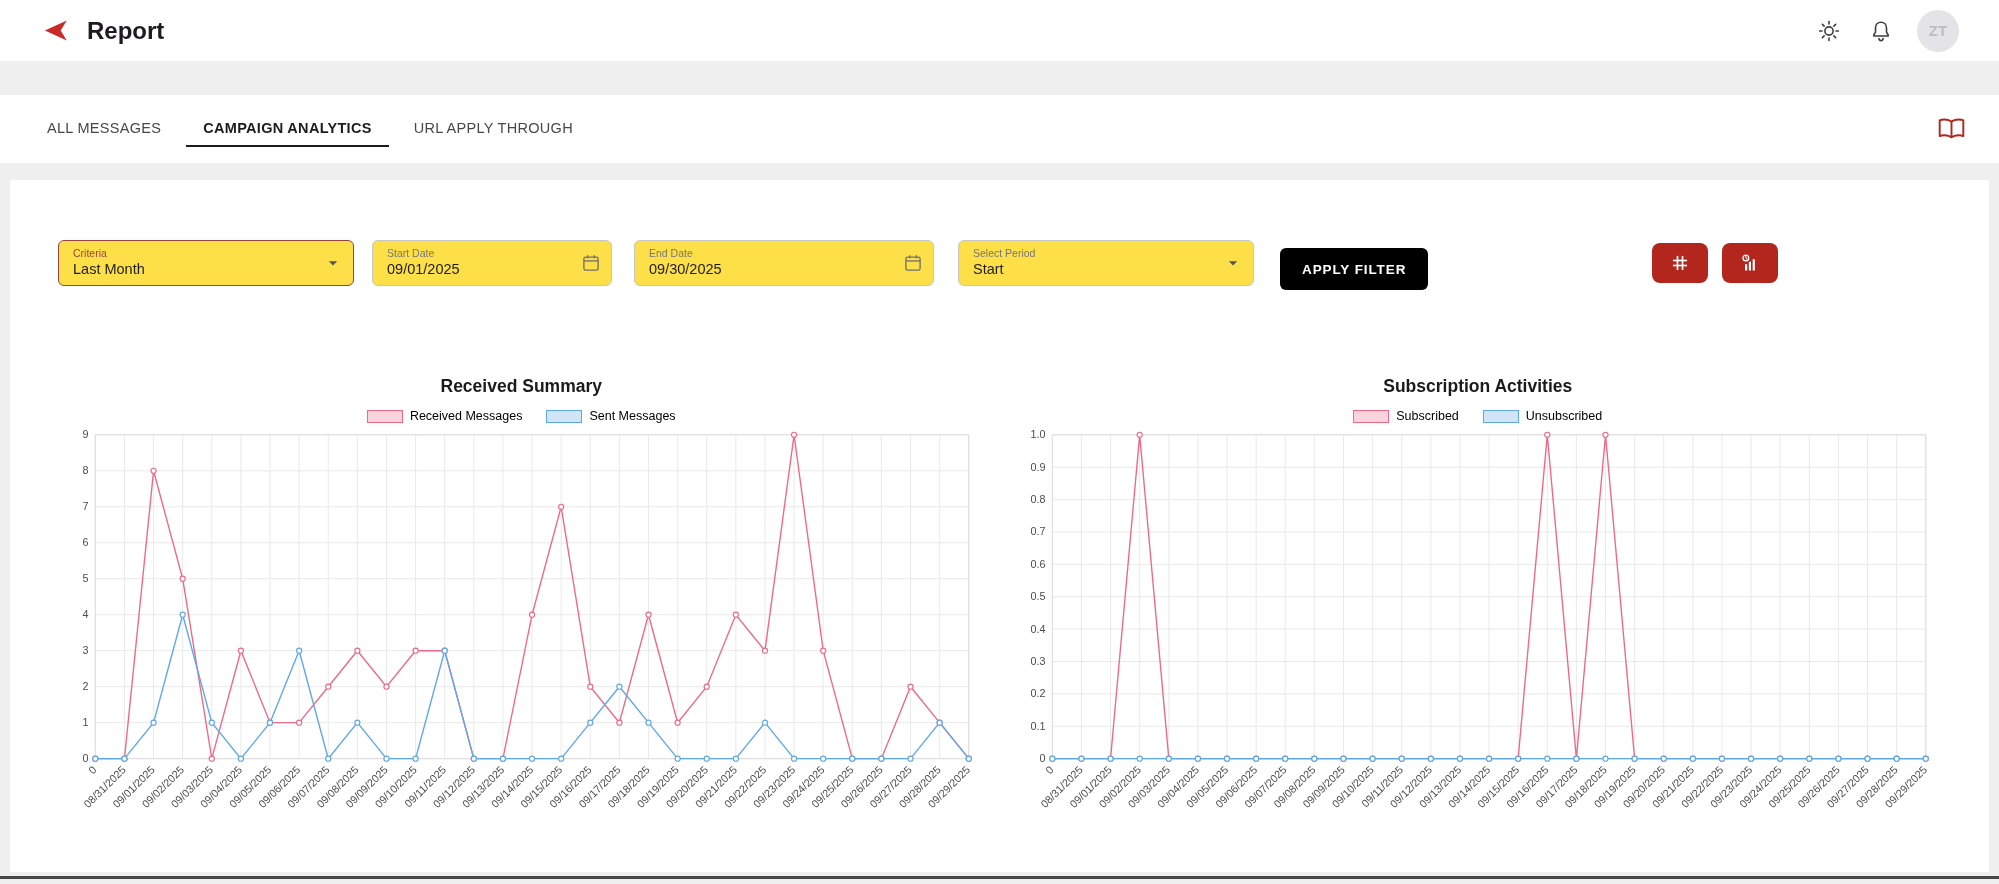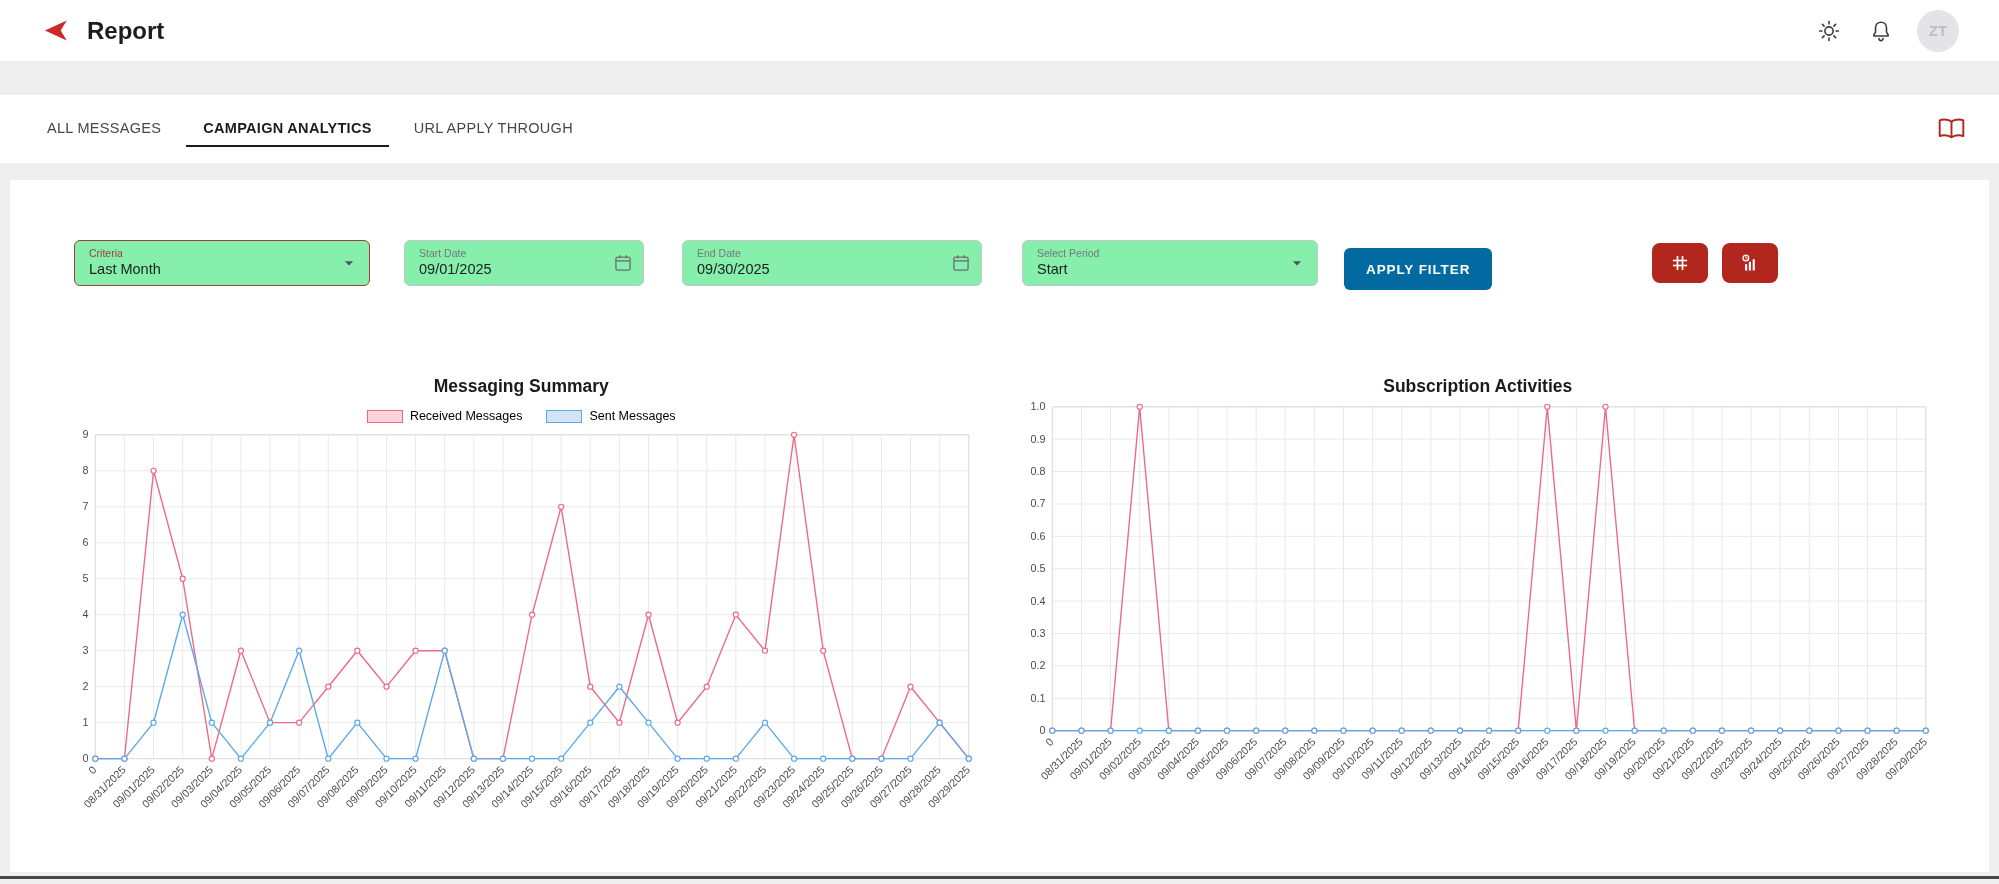--- a/index.html
+++ b/index.html
@@ -48,35 +48,35 @@
   
   .main-card {
     background:#fff; margin:17px 10px 0; height:692px;
     padding:56px 48px 0;
   }
 
   
   .filter-row { display:flex; align-items:center; }
   .field {
     position:relative; height:46px; border:1px solid #c6c6c6; border-radius:6px;
-    padding:5px 40px 5px 14px; background:#86efac; cursor:pointer;
-    display:flex; flex-direction:column; justify-content:center; flex:none;margin-left:16px;
+    padding:5px 40px 5px 14px; background:#fde047; cursor:pointer;
+    display:flex; flex-direction:column; justify-content:center; flex:none;
   }
   .field .flabel { font-size:10.5px; color:#77757a; line-height:1.2; }
   .field .fvalue { font-size:14.5px; color:#1d1d1f; line-height:1.3; }
   .field .ficon { position:absolute; right:10px; top:50%; transform:translateY(-50%); display:flex; }
   .f-criteria { width:296px; border-color:#9c423c; margin-right:18px; }
   .f-criteria .flabel { color:#9c423c; }
   .f-start { width:240px; margin-right:22px; }
   .f-end   { width:300px; margin-right:24px; }
   .f-period{ width:296px; margin-right:26px; }
 
   .apply-btn {
     height:42px; padding:0 22px; border:none; border-radius:6px;
-    background:#0369a1; color:#fff; font-family:inherit;
+    background:#000000; color:#fff; font-family:inherit;
     font-size:13.5px; font-weight:700; letter-spacing:0.9px; cursor:pointer;margin-top:12px;
   }
   .view-btns { margin-left:auto; margin-right:163px; display:flex; gap:14px; }
   .view-btn {
     width:56px; height:40px; border:none; border-radius:8px;
     background:#b3261e; display:flex; align-items:center; justify-content:center; cursor:pointer;
   }
 
   
   .charts-row { display:flex; gap:34px; margin-top:86px; padding:0 2px; }
@@ -205,21 +205,21 @@
           <rect x="6" y="13.5" width="2.6" height="7.5"></rect>
           <rect x="10.6" y="10.5" width="2.6" height="10.5"></rect>
           <rect x="15.2" y="7.5" width="2.6" height="13.5"></rect>
         </svg>
       </button>
     </div>
   </div>
 
   <div class="charts-row">
     <section class="chart-block">
-      <div class="chart-title">Messaging Summary</div>
+      <div class="chart-title">Received Summary</div>
       <div class="chart-legend">
           <span class="legend-item">
             <span class="swatch" style="background: rgb(250, 211, 221); border-color: rgb(236, 106, 136);"></span>
             <span>Received Messages</span>
           </span>
           <span class="legend-item">
             <span class="swatch" style="background: rgb(210, 229, 248); border-color: rgb(95, 168, 232);"></span>
             <span>Sent Messages</span>
           </span>
         </div>
@@ -368,20 +368,30 @@
           <circle cx="777.6666666666667" cy="340" r="2.6" fill="#ffffff" stroke="#5fa8e8" stroke-width="1.2"></circle>
           <circle cx="807.3333333333334" cy="340" r="2.6" fill="#ffffff" stroke="#5fa8e8" stroke-width="1.2"></circle>
           <circle cx="837" cy="340" r="2.6" fill="#ffffff" stroke="#5fa8e8" stroke-width="1.2"></circle>
           <circle cx="866.6666666666667" cy="340" r="2.6" fill="#ffffff" stroke="#5fa8e8" stroke-width="1.2"></circle>
           <circle cx="896.3333333333334" cy="303.3333333333333" r="2.6" fill="#ffffff" stroke="#5fa8e8" stroke-width="1.2"></circle>
           <circle cx="926" cy="340" r="2.6" fill="#ffffff" stroke="#5fa8e8" stroke-width="1.2"></circle>
         </svg>
     </section>
     <section class="chart-block">
       <div class="chart-title">Subscription Activities</div>
+      <div class="chart-legend">
+          <span class="legend-item">
+            <span class="swatch" style="background: rgb(250, 211, 221); border-color: rgb(236, 106, 136);"></span>
+            <span>Subscribed</span>
+          </span>
+          <span class="legend-item">
+            <span class="swatch" style="background: rgb(210, 229, 248); border-color: rgb(95, 168, 232);"></span>
+            <span>Unsubscribed</span>
+          </span>
+        </div>
       <svg class="chart-svg" viewBox="0 0 940 436">
           <line x1="36" y1="10" x2="36" y2="340" stroke="#e9e9e9" stroke-width="1"></line>
           <line x1="65.66666666666667" y1="10" x2="65.66666666666667" y2="340" stroke="#e9e9e9" stroke-width="1"></line>
           <line x1="95.33333333333334" y1="10" x2="95.33333333333334" y2="340" stroke="#e9e9e9" stroke-width="1"></line>
           <line x1="125" y1="10" x2="125" y2="340" stroke="#e9e9e9" stroke-width="1"></line>
           <line x1="154.66666666666669" y1="10" x2="154.66666666666669" y2="340" stroke="#e9e9e9" stroke-width="1"></line>
           <line x1="184.33333333333334" y1="10" x2="184.33333333333334" y2="340" stroke="#e9e9e9" stroke-width="1"></line>
           <line x1="214" y1="10" x2="214" y2="340" stroke="#e9e9e9" stroke-width="1"></line>
           <line x1="243.66666666666669" y1="10" x2="243.66666666666669" y2="340" stroke="#e9e9e9" stroke-width="1"></line>
           <line x1="273.33333333333337" y1="10" x2="273.33333333333337" y2="340" stroke="#e9e9e9" stroke-width="1"></line>

